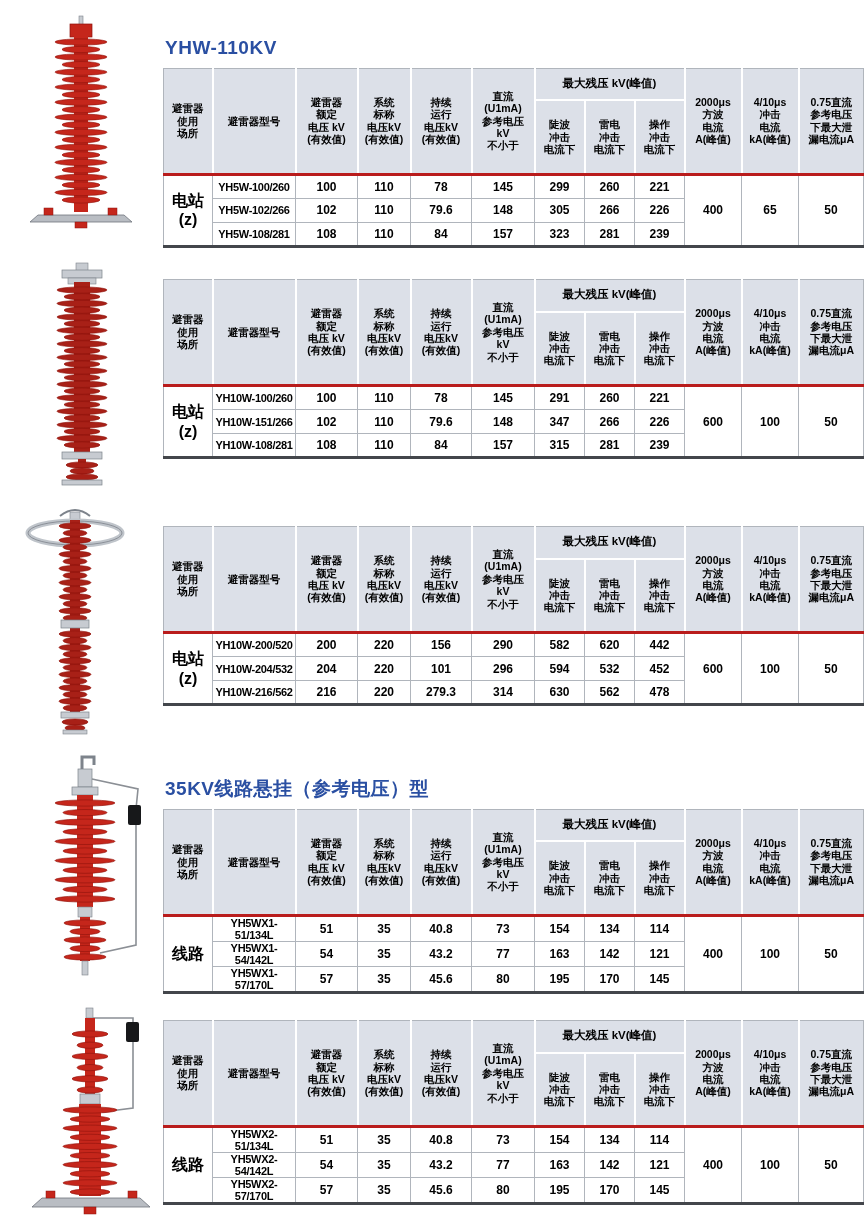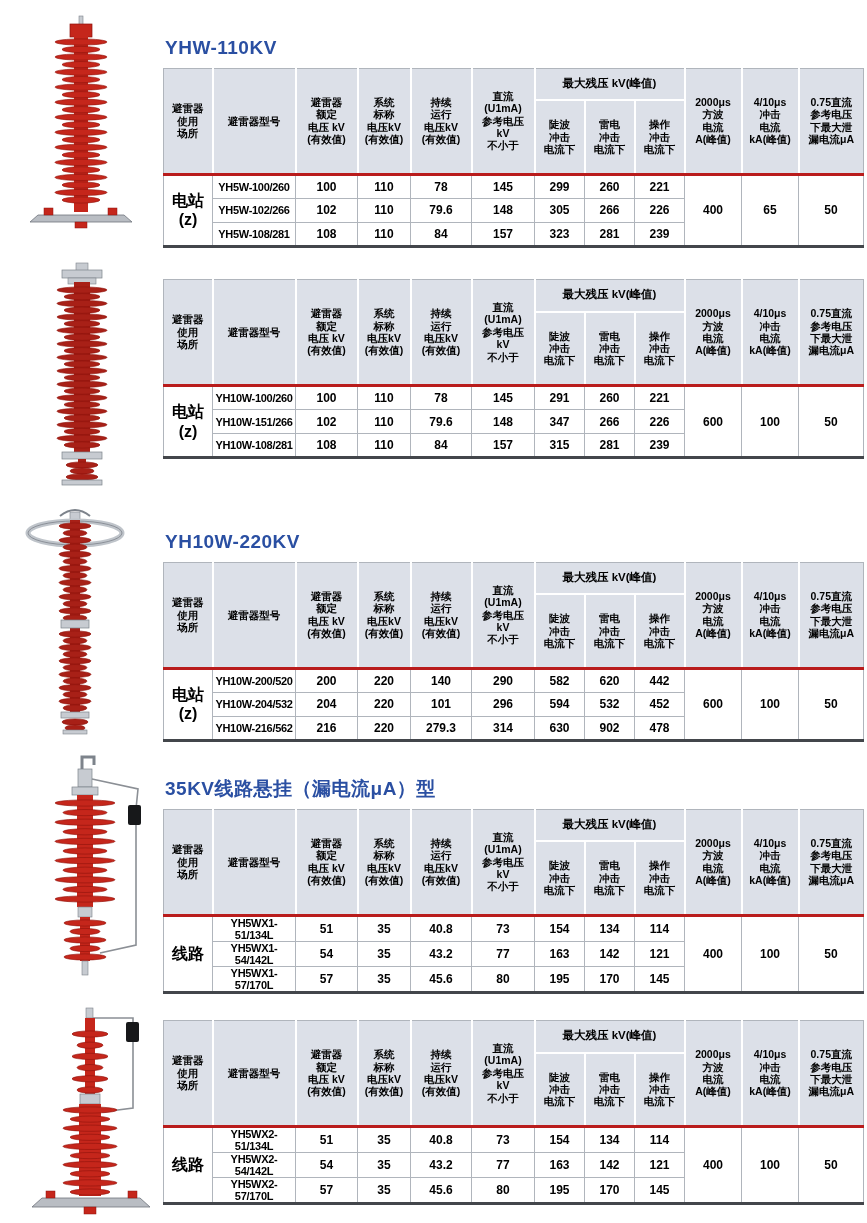--- a/index.html
+++ b/index.html
@@ -366,21 +366,20 @@
             <ellipse cx="75" cy="192.5" rx="12" ry="3.1" fill="#a82017" stroke="#8e130c" stroke-width="0.6"></ellipse>
             <ellipse cx="75" cy="199.3" rx="16" ry="3.1" fill="#a82017" stroke="#8e130c" stroke-width="0.6"></ellipse>
             <ellipse cx="75" cy="206.0" rx="12" ry="3.1" fill="#a82017" stroke="#8e130c" stroke-width="0.6"></ellipse>
             <rect x="61" y="210" width="28" height="6" fill="#c7cbd1" stroke="#7d838b" stroke-width="0.7"></rect>
             <ellipse cx="75" cy="220.0" rx="13" ry="3.1" fill="#a82017" stroke="#8e130c" stroke-width="0.6"></ellipse>
             <ellipse cx="75" cy="226.0" rx="10" ry="3.1" fill="#a82017" stroke="#8e130c" stroke-width="0.6"></ellipse>
             <rect x="63" y="228" width="24" height="4" fill="#c7cbd1" stroke="#7d838b" stroke-width="0.6"></rect>
           </svg></div>
     </div>
     <div class="table-col">
-      <h2 class="title">YH10W-220KV</h2>
       <table class="spec">
         <colgroup>
           <col style="width:49px">
             <col style="width:83px">
             <col style="width:62px">
           <col style="width:53px">
             <col style="width:61px">
             <col style="width:63px">
           <col style="width:50px">
             <col style="width:50px">
@@ -438,21 +437,21 @@
 电流下</th>
           </tr>
         </thead>
         <tbody>
           <tr>
             <td rowspan="3" class="place">电站
 (z)</td>
             <td class="model">YH10W-200/520</td>
             <td>200</td>
             <td>220</td>
-            <td>140</td>
+            <td>156</td>
             <td>290</td>
             <td>582</td>
             <td>620</td>
             <td>442</td>
             <td rowspan="3">600</td>
             <td rowspan="3">100</td>
             <td rowspan="3">50</td>
           </tr>
           <tr>
             <td class="model">YH10W-204/532</td>
@@ -464,21 +463,21 @@
             <td>532</td>
             <td>452</td>
           </tr>
           <tr>
             <td class="model">YH10W-216/562</td>
             <td>216</td>
             <td>220</td>
             <td>279.3</td>
             <td>314</td>
             <td>630</td>
-            <td>902</td>
+            <td>562</td>
             <td>478</td>
           </tr>
         </tbody>
       </table>
     </div>
   </section>
 
   <section class="section">
     <div class="figure-col">
       <div class="figure"><svg width="163" height="236" viewBox="0 0 163 236" xmlns="http://www.w3.org/2000/svg">
@@ -503,21 +502,21 @@
             <rect x="80" y="168" width="10" height="44" fill="#c5261b"></rect>
             <ellipse cx="85" cy="174.0" rx="21" ry="3.1" fill="#c5261b" stroke="#8e130c" stroke-width="0.6"></ellipse>
             <ellipse cx="85" cy="182.5" rx="15" ry="3.1" fill="#c5261b" stroke="#8e130c" stroke-width="0.6"></ellipse>
             <ellipse cx="85" cy="191.0" rx="21" ry="3.1" fill="#c5261b" stroke="#8e130c" stroke-width="0.6"></ellipse>
             <ellipse cx="85" cy="199.5" rx="15" ry="3.1" fill="#c5261b" stroke="#8e130c" stroke-width="0.6"></ellipse>
             <ellipse cx="85" cy="208.0" rx="21" ry="3.1" fill="#c5261b" stroke="#8e130c" stroke-width="0.6"></ellipse>
             <rect x="82" y="212" width="6" height="14" fill="#c7cbd1" stroke="#7d838b" stroke-width="0.6"></rect>
           </svg></div>
     </div>
     <div class="table-col">
-      <h2 class="title">35KV线路悬挂（漏电流μA）型</h2>
+      <h2 class="title">35KV线路悬挂（参考电压）型</h2>
       <table class="spec">
         <colgroup>
           <col style="width:49px">
             <col style="width:83px">
             <col style="width:62px">
           <col style="width:53px">
             <col style="width:61px">
             <col style="width:63px">
           <col style="width:50px">
             <col style="width:50px">

